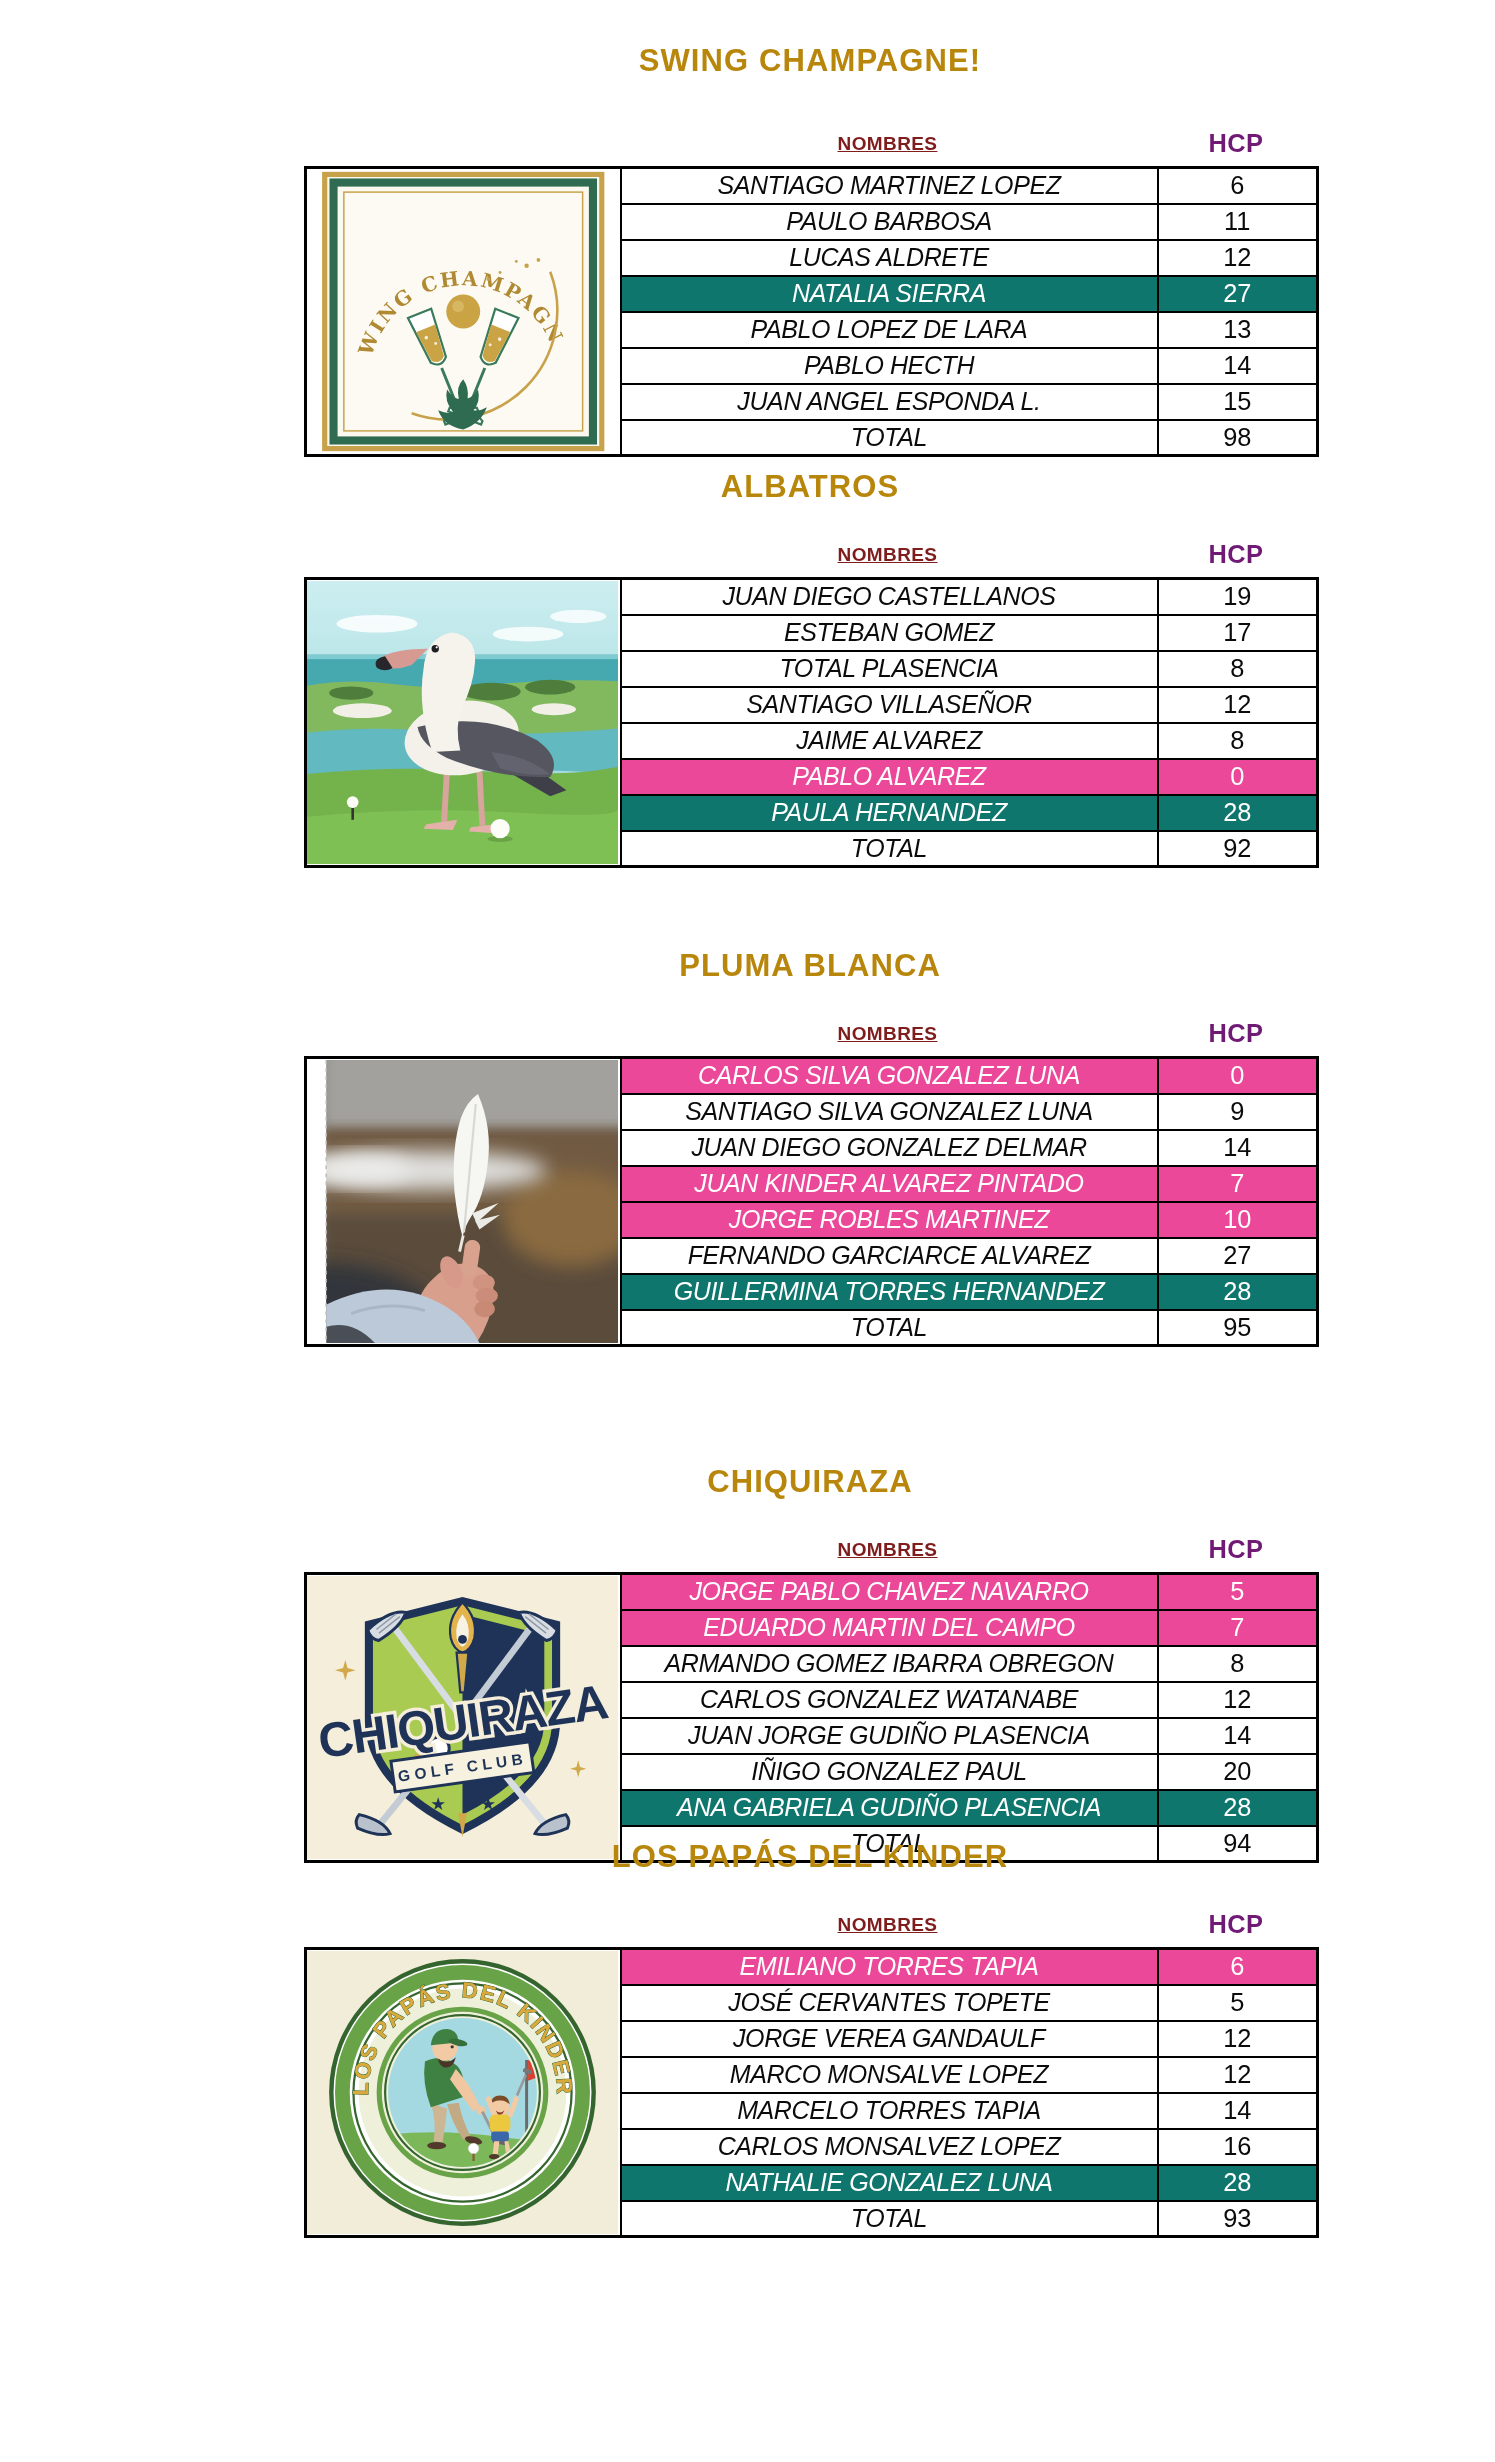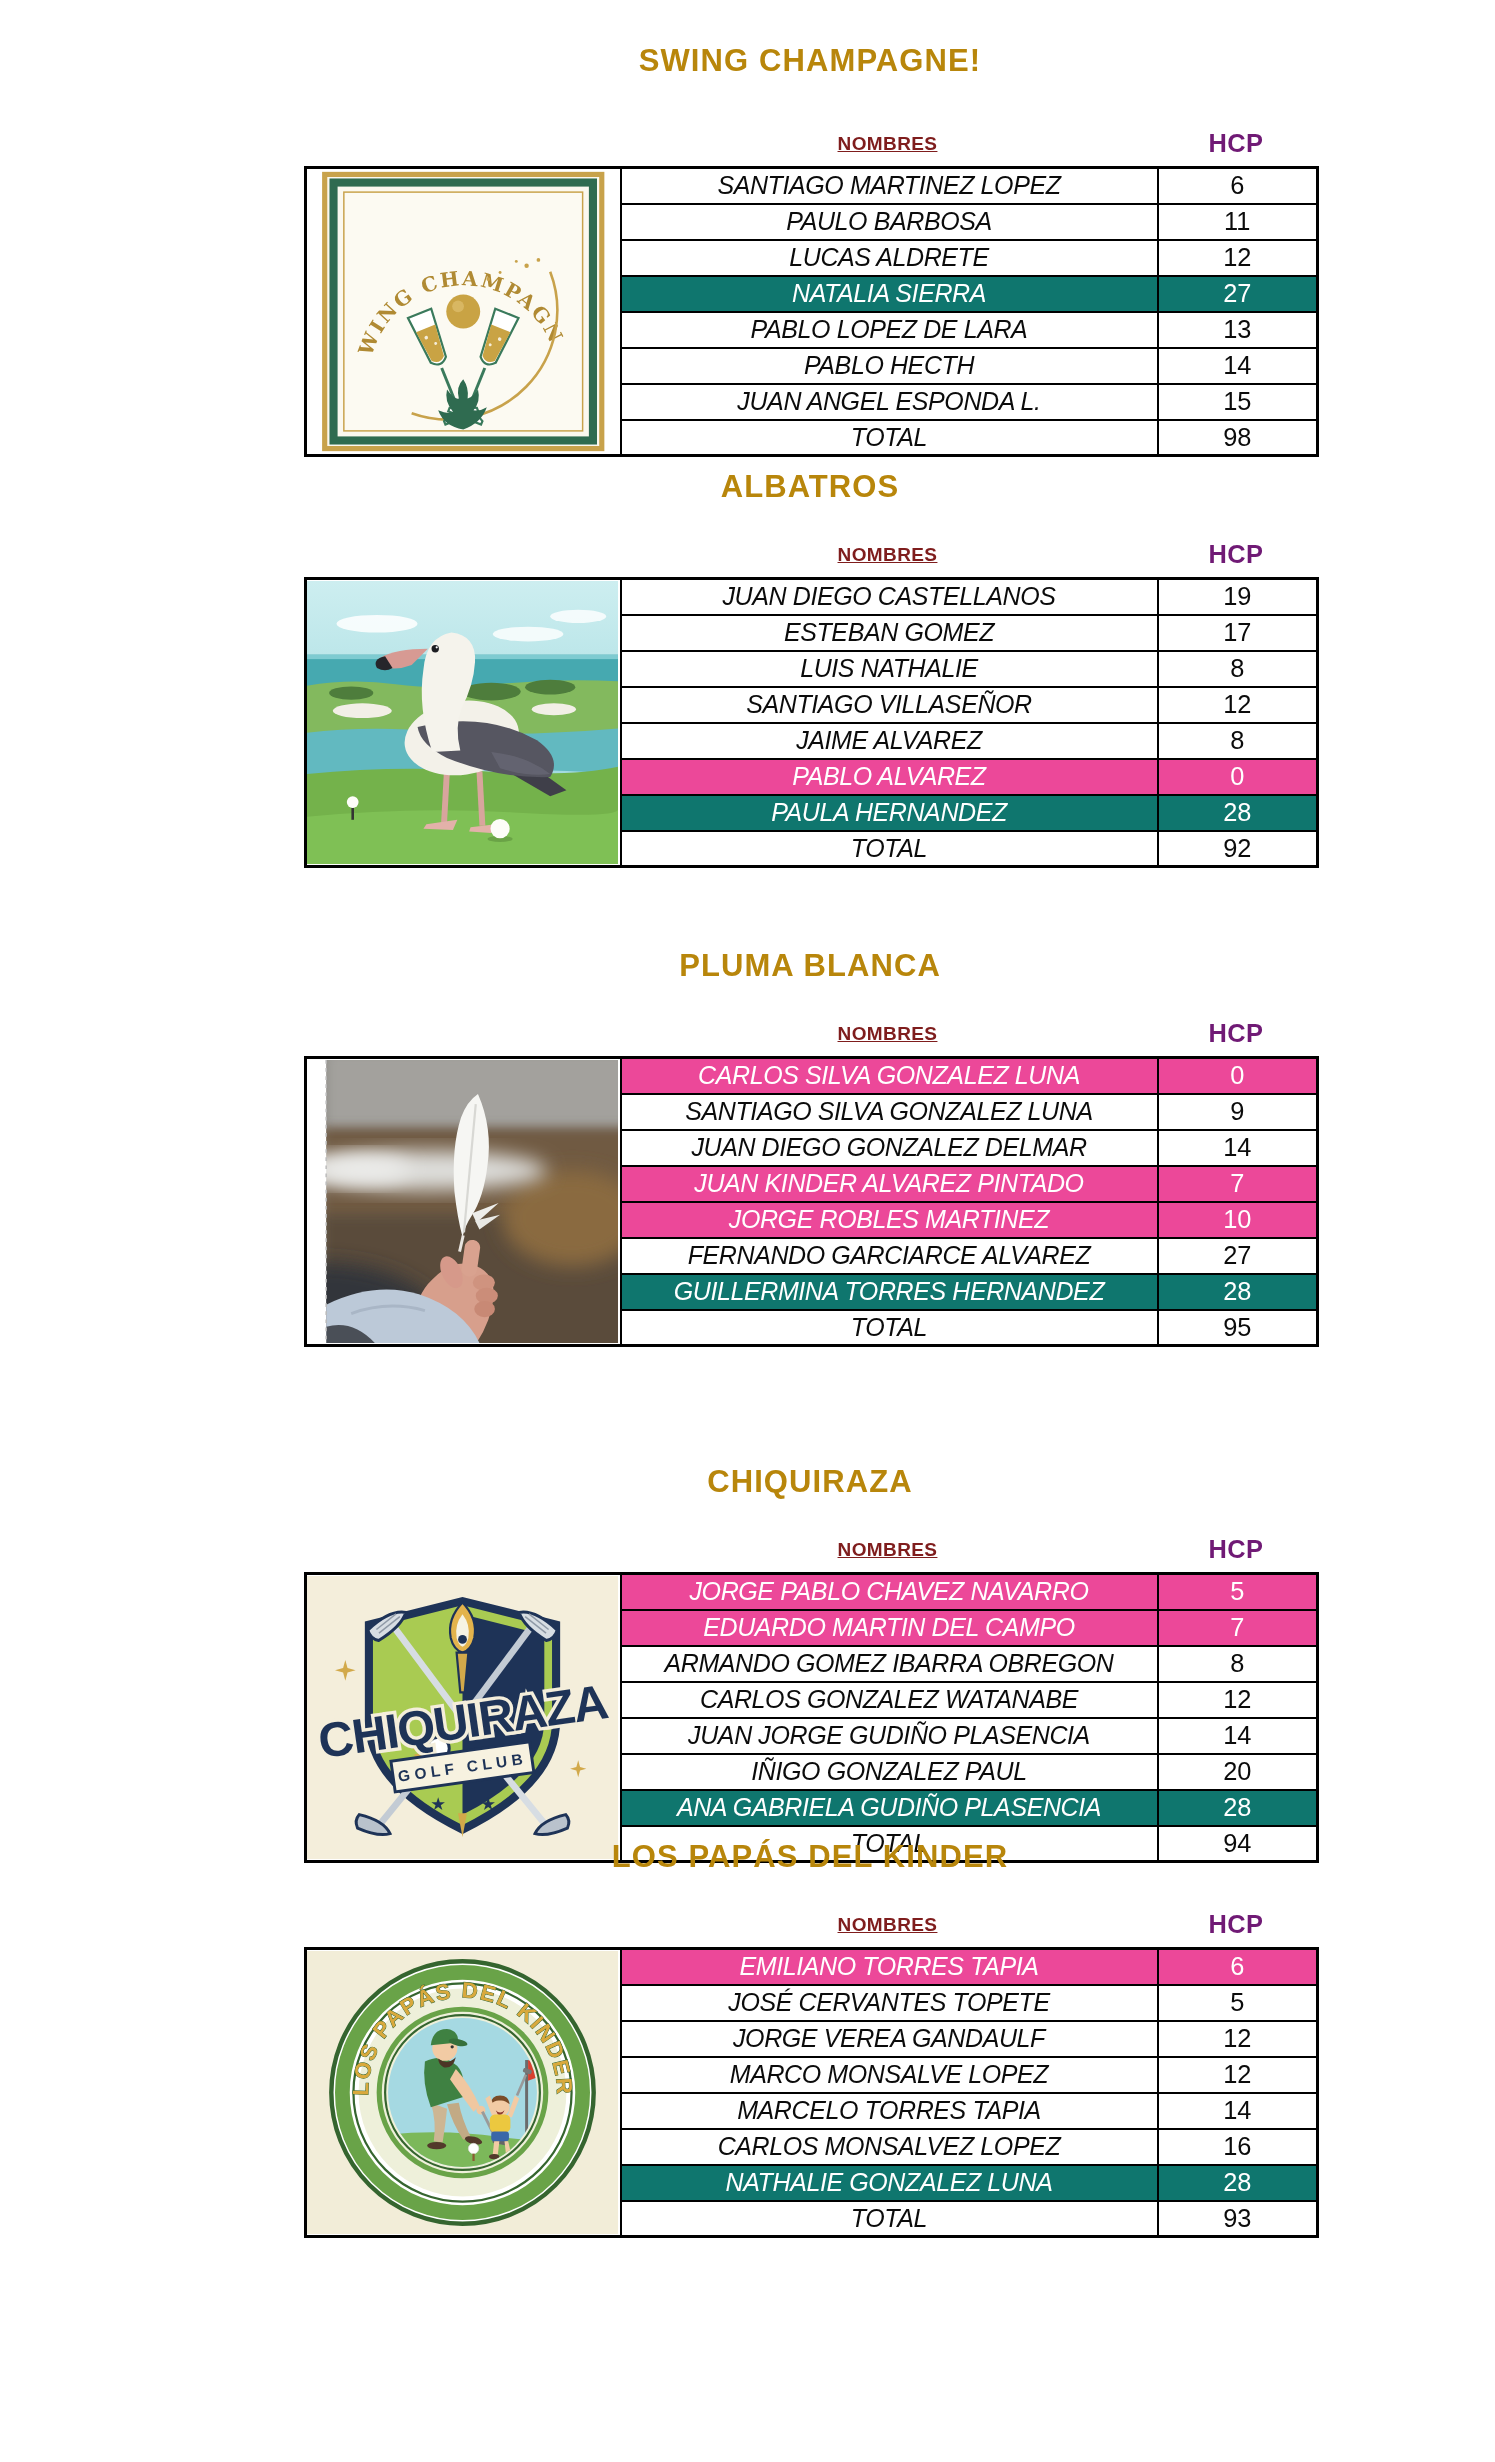--- a/index.html
+++ b/index.html
@@ -180,21 +180,21 @@
           </svg>
         </td>
         <td class="nm">JUAN DIEGO CASTELLANOS</td>
         <td class="hc">19</td>
       </tr>
       <tr>
             <td class="nm">ESTEBAN GOMEZ</td>
             <td class="hc">17</td>
           </tr>
       <tr>
-            <td class="nm">LUIS NATHALIE</td>
+            <td class="nm">TOTAL PLASENCIA</td>
             <td class="hc">8</td>
           </tr>
       <tr>
             <td class="nm">SANTIAGO VILLASEÑOR</td>
             <td class="hc">12</td>
           </tr>
       <tr>
             <td class="nm">JAIME ALVAREZ</td>
             <td class="hc">8</td>
           </tr>

